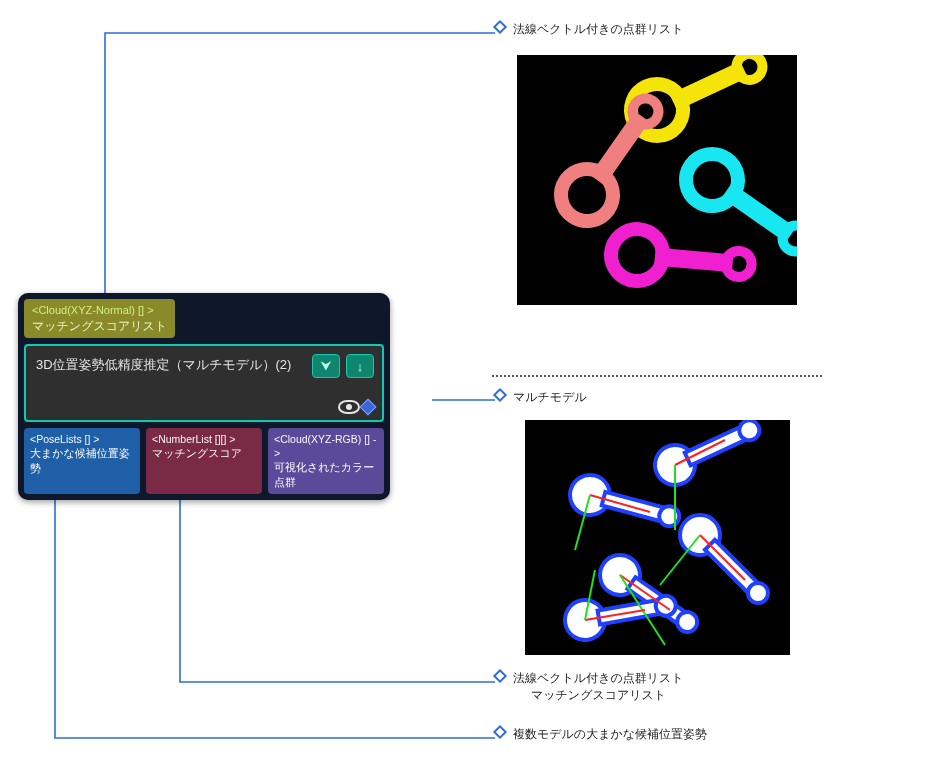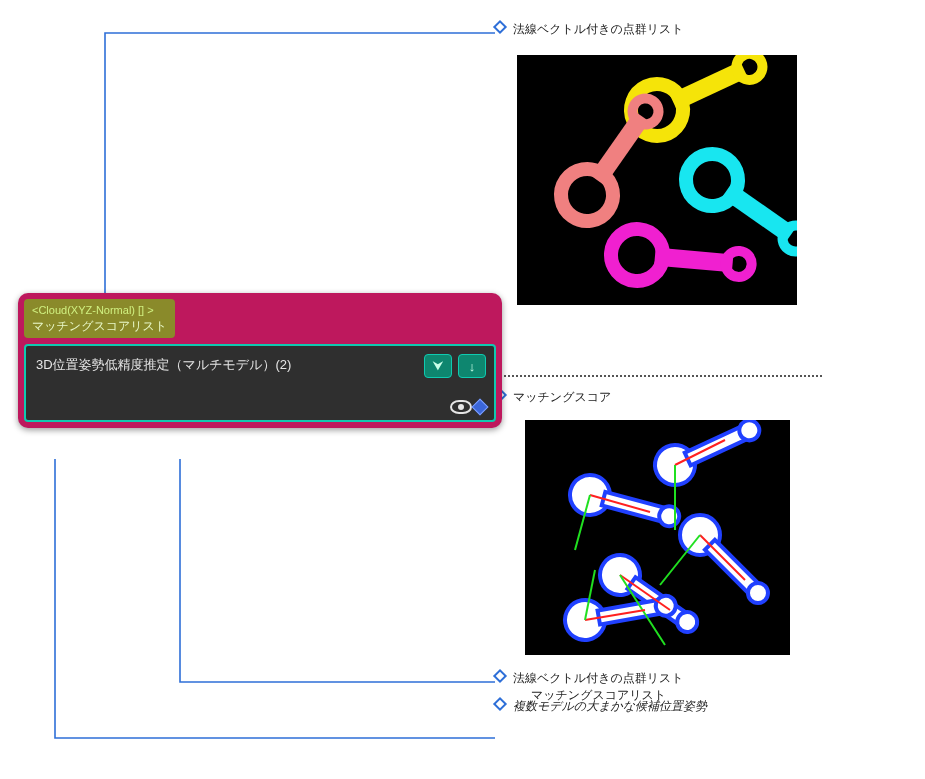--- a/index.html
+++ b/index.html
@@ -8,22 +8,22 @@
     height: 779px;
     background: #ffffff;
     font-family: "Meiryo", "Yu Gothic", sans-serif;
     position: relative;
     font-size: 13px;
   }
   .node {
     position: absolute;
     left: 18px;
     top: 293px;
-    width: 484px;
-    background: #be185d;
+    width: 372px;
+    background: #0f172a;
     border-radius: 10px;
     padding: 6px;
     box-shadow: 0 2px 6px rgba(0,0,0,.4);
   }
   .port-in {
     background: #8a8a2a;
     color: #e8f8c8;
     border-radius: 4px;
     padding: 4px 8px;
     font-size: 12px;
@@ -152,27 +152,27 @@
 
   <path d="M 180 459 L 180 682 L 495 682"></path>
 
   <path d="M 55 459 L 55 738 L 495 738"></path>
 </svg>
 
 <div class="ann" style="left:495px; top:21px;">
   <span class="bullet"></span><span>法線ベクトル付きの点群リスト</span>
 </div>
 <div class="ann" style="left:495px; top:389px;">
-  <span class="bullet"></span><span>マッチングスコア</span>
+  <span class="bullet"></span><span>マルチモデル</span>
 </div>
 <div class="ann" style="left:495px; top:670px;">
   <span class="bullet"></span><span>法線ベクトル付きの点群リスト</span><br>
   <span style="margin-left:36px; display:inline-block;">マッチングスコアリスト</span>
 </div>
-<div class="ann" style="left:495px; top:698px;font-style:italic;">
+<div class="ann" style="left:495px; top:726px;">
   <span class="bullet"></span><span>複数モデルの大まかな候補位置姿勢</span>
 </div>
 
 <div class="thumb" style="left:517px; top:55px; width:280px; height:250px;">
   <svg width="280" height="250" viewBox="0 0 280 250">
     <rect width="280" height="250" fill="#000"></rect>
 
     <g transform="translate(140,55) rotate(-25)">
       <circle r="26" fill="none" stroke="#f5e409" stroke-width="14"></circle>
       <rect x="18" y="-9" width="78" height="18" fill="#f5e409"></rect>
@@ -263,13 +263,27 @@
       <div class="btn">
           <span>↓</span>
         </div>
     </div>
     <div class="eye-wrap">
       <span class="eye"></span>
       <span class="diamond"></span>
     </div>
   </div>
 
+  <div class="ports-out">
+    <div class="port-out po-blue">
+      <div class="type">&lt;PoseLists [] &gt;</div>
+      <div>大まかな候補位置姿勢</div>
+    </div>
+    <div class="port-out po-maroon">
+      <div class="type">&lt;NumberList [][] &gt;</div>
+      <div>マッチングスコア</div>
+    </div>
+    <div class="port-out po-purple">
+      <div class="type">&lt;Cloud(XYZ-RGB) [] -&gt;</div>
+      <div>可視化されたカラー点群</div>
+    </div>
+  </div>
 </div>
 
 </body></html>

